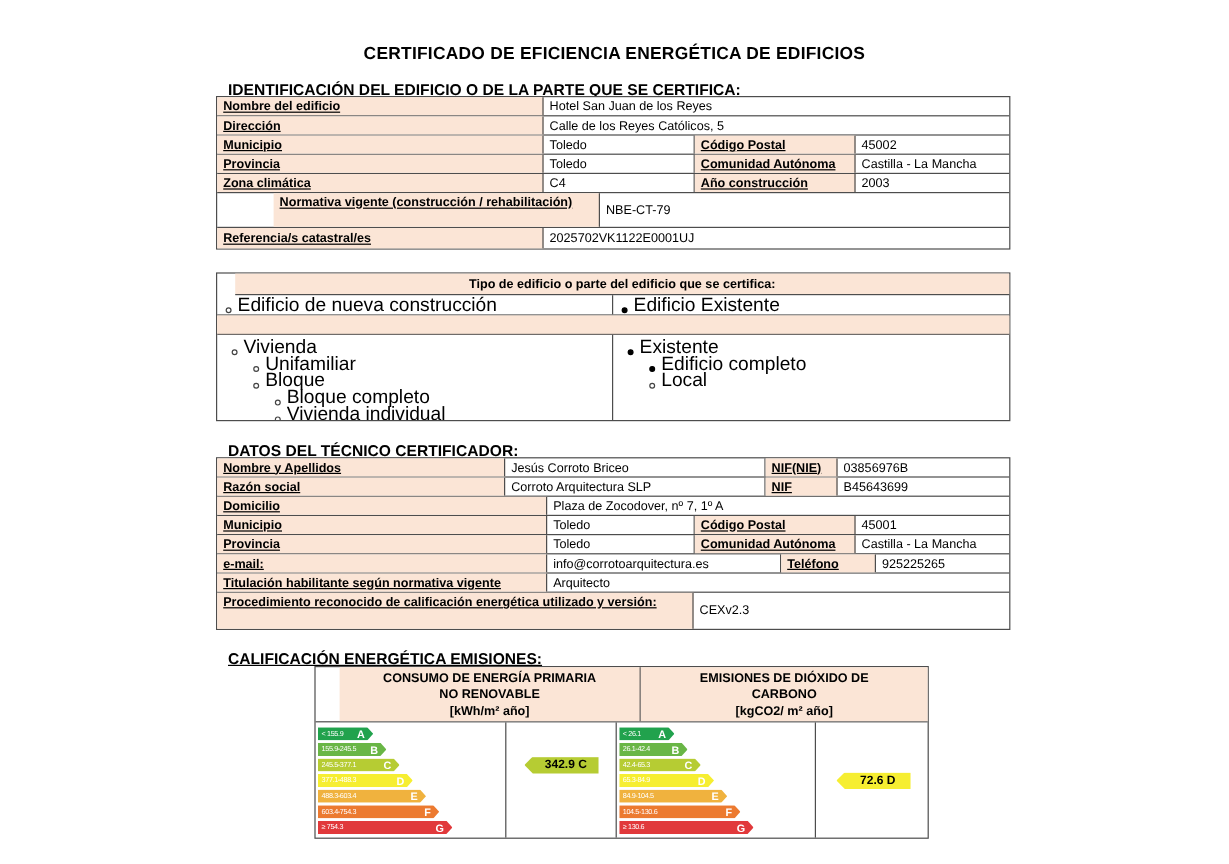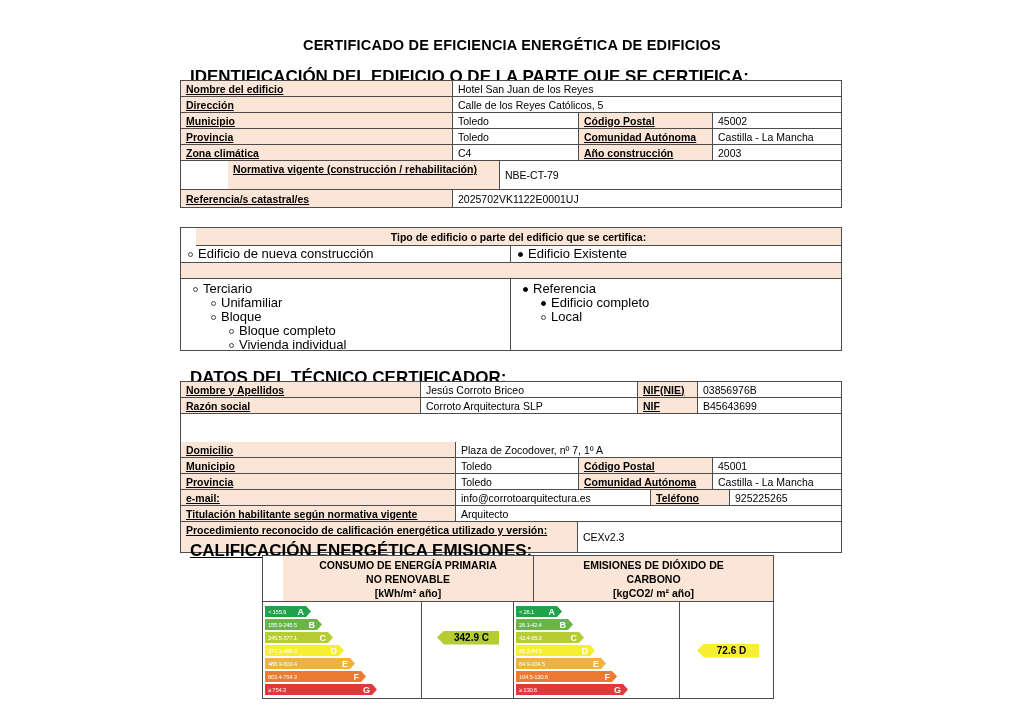--- a/index.html
+++ b/index.html
@@ -1,32 +1,32 @@
 <!DOCTYPE html>
 <html><head>
 <meta charset="utf-8">
 <style>
   html,body{margin:0;padding:0;background:#fff;}
   .page{position:relative;width:1024px;height:720px;background:#fff;overflow:hidden;
         font-family:"Liberation Sans",sans-serif;color:#000;}
   .abs{position:absolute;}
   .title{top:37px;left:0;width:1024px;text-align:center;font-size:14.5px;font-weight:bold;letter-spacing:.2px;}
-  .shead{font-size:17px;font-weight:bold;text-decoration:underline;white-space:nowrap;}
+  .shead{font-size:13px;font-weight:bold;text-decoration:underline;white-space:nowrap;}
   .tbl{position:absolute;border:1px solid #4d4d4d;background:#fff;box-sizing:border-box;}
   .row{display:flex;border-bottom:1px solid #4d4d4d;box-sizing:border-box;}
   .row.last{border-bottom:none;}
   .cell{box-sizing:border-box;border-right:1px solid #4d4d4d;padding:1px 5px;display:flex;
         align-items:center;font-size:10.5px;line-height:12px;overflow:hidden;flex:none;}
   .cell.grow{flex:1 1 auto;}
   .cell.lastc{border-right:none;}
   .lab{background:#fbe5d6;font-weight:bold;text-decoration:underline;}
   .cell.just{display:block;text-align:justify;padding-top:2px;}
   .hdr2{background:#fbe5d6;font-weight:bold;justify-content:center;text-align:center;}
   .peachband{background:#fbe5d6;}
-  .opt{display:flex;align-items:center;height:14px;font-size:13px;}
+  .opt{display:flex;align-items:flex-end;height:14px;font-size:16px;}
   .dot{width:5px;height:5px;border-radius:50%;border:1px solid #444;margin-right:5px;flex:none;box-sizing:border-box;background:#fff;}
   .dot.filled{background:#000;border-color:#000;}
   .ind0{padding-left:7px}.ind1{padding-left:25px}.ind2{padding-left:43px}
   .optcell{display:block;padding:1px 0;}
   .tallcell{display:block;padding-top:3px;}
   .h4cell{background:#fbe5d6;font-weight:bold;display:flex;flex-direction:column;align-items:center;
           justify-content:center;text-align:center;font-size:10.5px;line-height:14px;padding:2px 0;}
   .h4cell .hname{max-width:190px;}
   .chartcell{display:block;position:relative;padding:4px 0 0 2px;}
   .valcell{display:block;position:relative;}
@@ -103,21 +103,21 @@
           </div>
         </div>
     </div>
     <div class="row peachband" style="height:16px;">
       <div class="cell peachband grow lastc"></div>
     </div>
     <div class="row last" style="height:71px;">
       <div class="cell tallcell" style="width:330px;">
           <div class="opt ind0">
             <span class="dot"></span>
-            <span>Terciario</span>
+            <span>Vivienda</span>
           </div>
           <div class="opt ind1">
             <span class="dot"></span>
             <span>Unifamiliar</span>
           </div>
           <div class="opt ind1">
             <span class="dot"></span>
             <span>Bloque</span>
           </div>
           <div class="opt ind2">
@@ -125,21 +125,21 @@
             <span>Bloque completo</span>
           </div>
           <div class="opt ind2">
             <span class="dot"></span>
             <span>Vivienda individual</span>
           </div>
         </div>
       <div class="cell tallcell grow lastc">
           <div class="opt ind0">
             <span class="dot filled"></span>
-            <span>Referencia</span>
+            <span>Existente</span>
           </div>
           <div class="opt ind1">
             <span class="dot filled"></span>
             <span>Edificio completo</span>
           </div>
           <div class="opt ind1">
             <span class="dot"></span>
             <span>Local</span>
           </div>
         </div>
@@ -154,21 +154,21 @@
       <div class="cell" style="width:217px;">Jesús Corroto Briceo</div>
       <div class="cell lab" style="width:60px;">NIF(NIE)</div>
       <div class="cell grow lastc">03856976B</div>
     </div>
     <div class="row" style="height:16px;">
       <div class="cell lab" style="width:240px;">Razón social</div>
       <div class="cell" style="width:217px;">Corroto Arquitectura SLP</div>
       <div class="cell lab" style="width:60px;">NIF</div>
       <div class="cell grow lastc">B45643699</div>
     </div>
-    <div class="row" style="height:16px;margin-top:28px;">
+    <div class="row" style="height:16px;">
       <div class="cell lab" style="width:275px;">Domicilio</div>
       <div class="cell grow lastc">Plaza de Zocodover, nº 7, 1º A</div>
     </div>
     <div class="row" style="height:16px;">
       <div class="cell lab" style="width:275px;">Municipio</div>
       <div class="cell" style="width:123px;">Toledo</div>
       <div class="cell lab" style="width:134px;">Código Postal</div>
       <div class="cell grow lastc">45001</div>
     </div>
     <div class="row" style="height:16px;">

